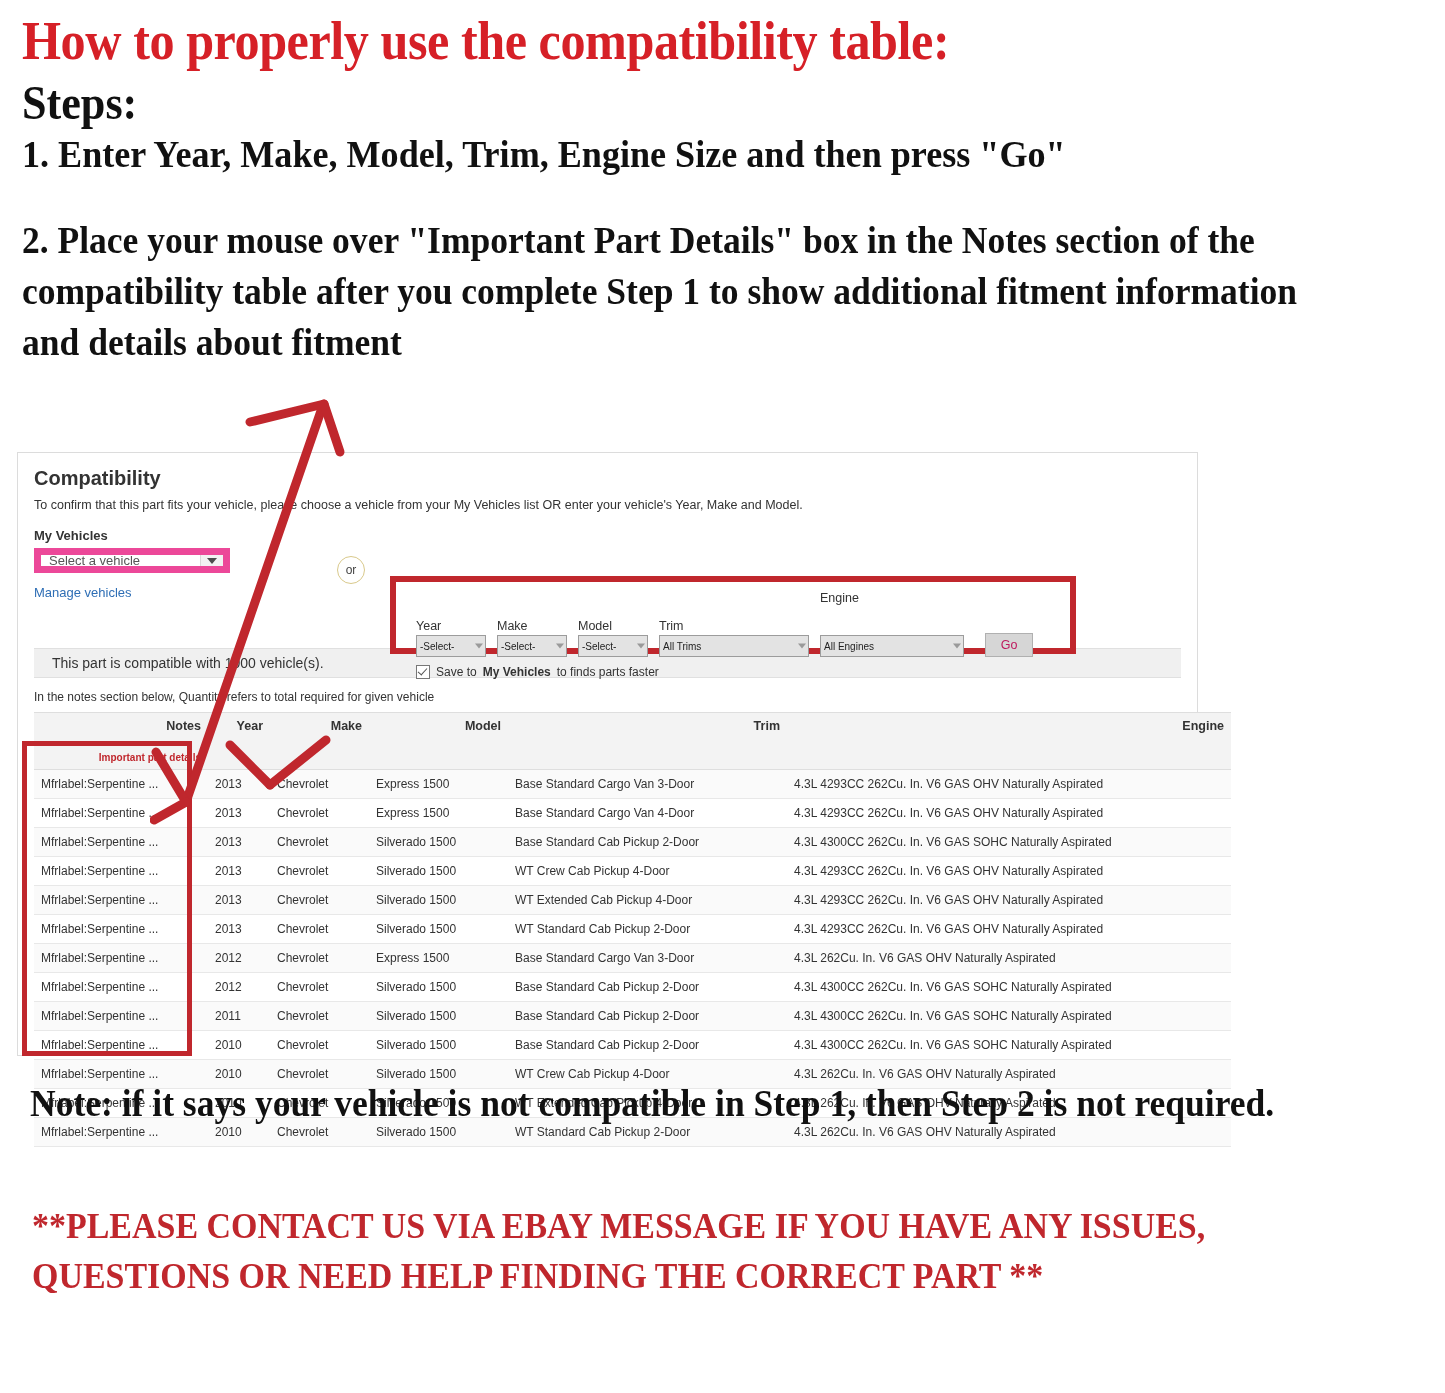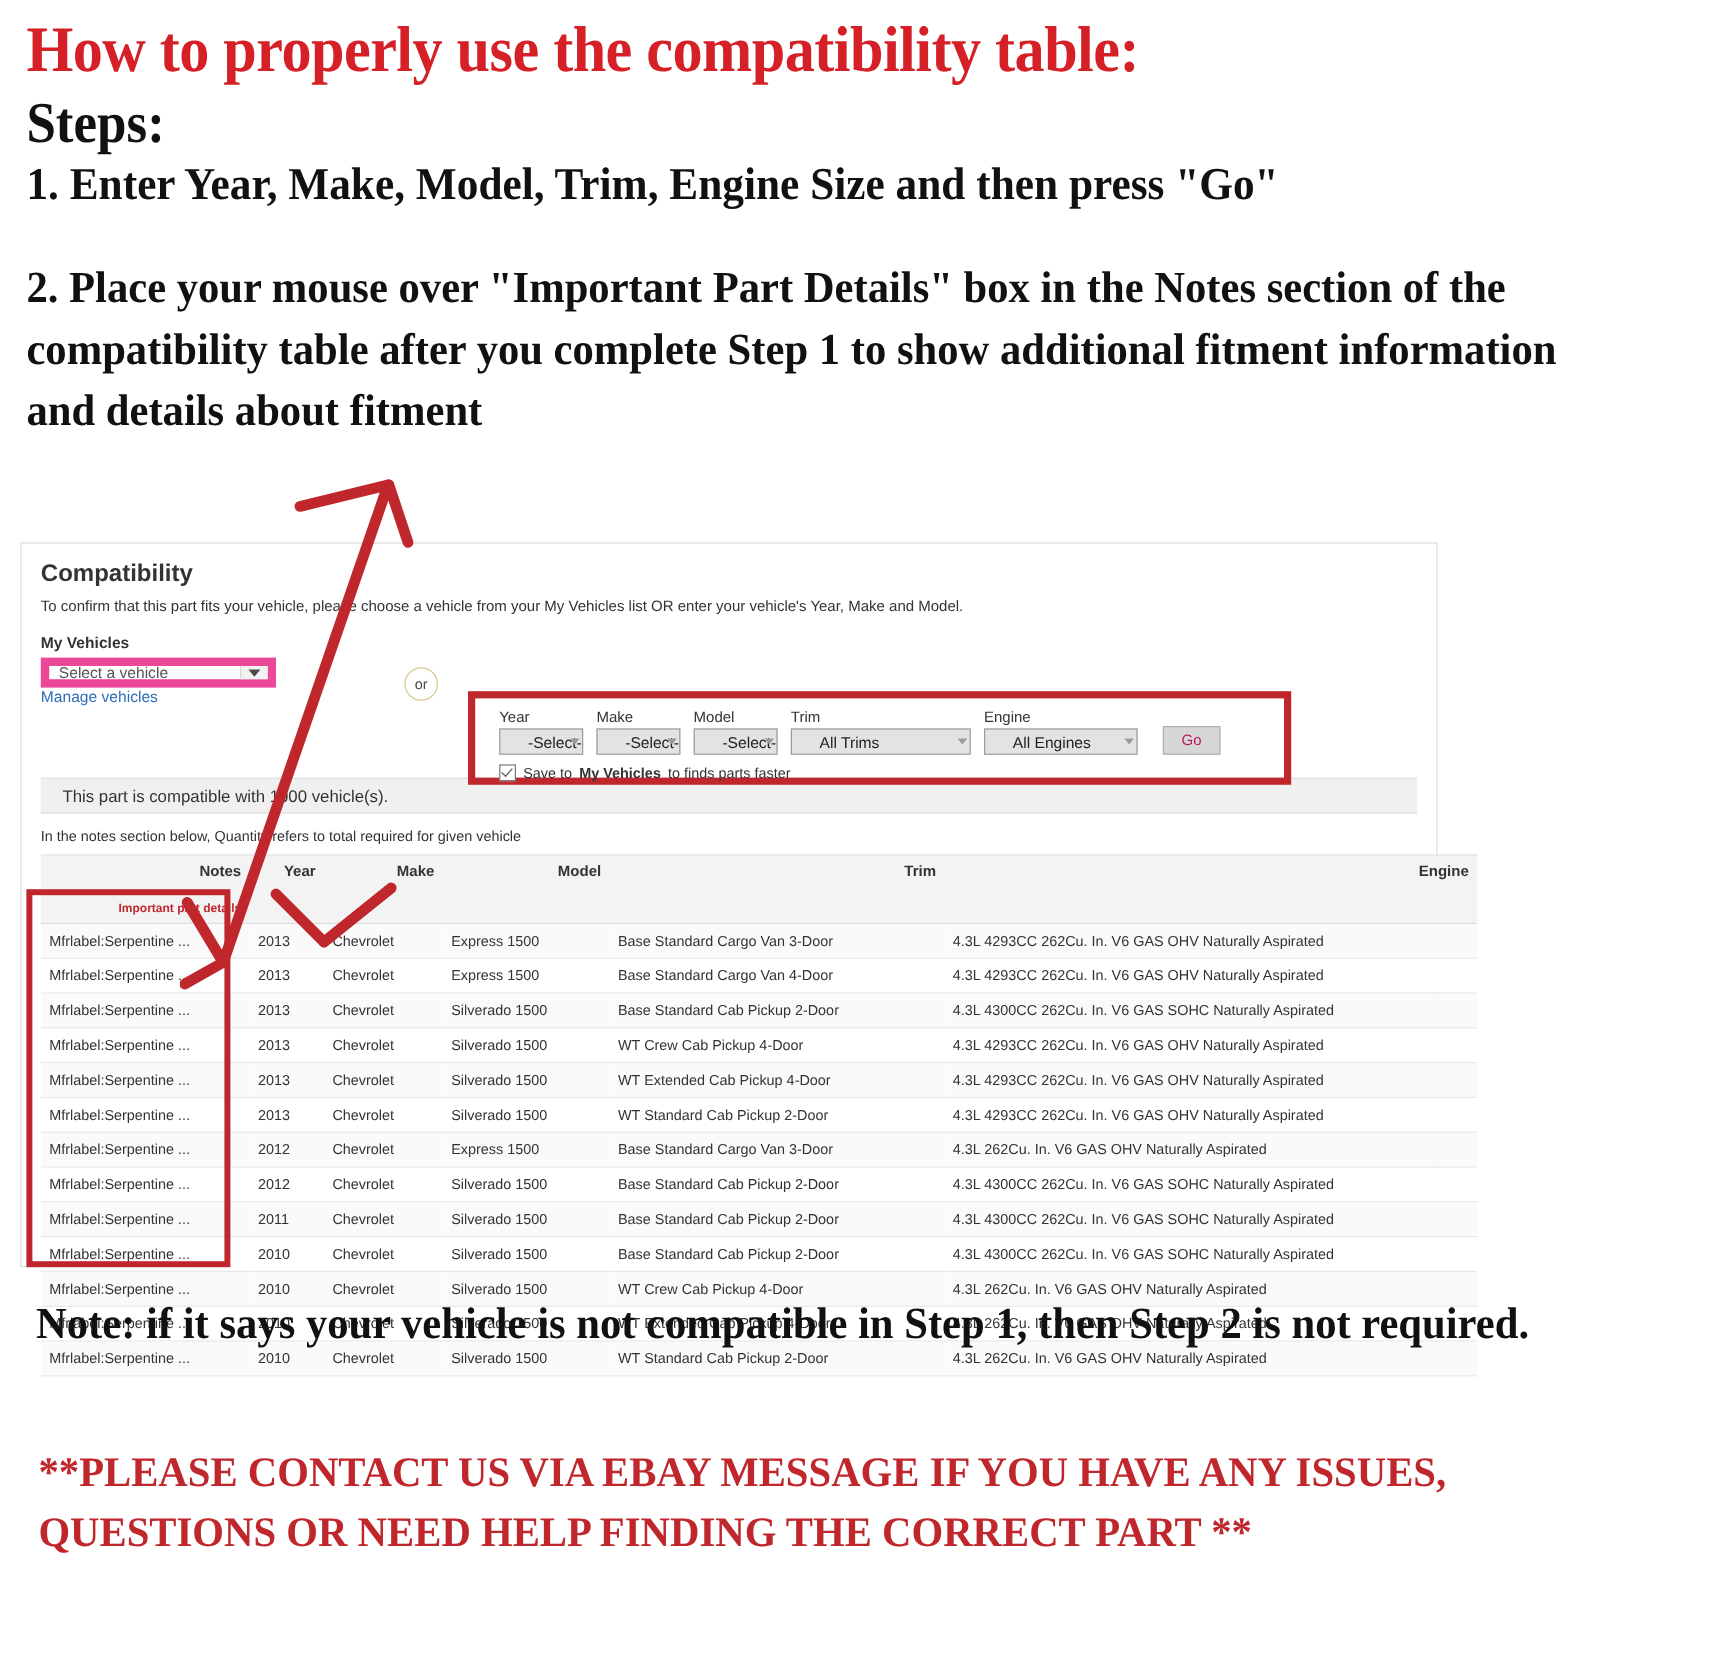--- a/index.html
+++ b/index.html
@@ -135,20 +135,21 @@
   }
   .caret-tri {
     width: 0; height: 0;
     border-left: 5px solid transparent;
     border-right: 5px solid transparent;
     border-top: 6px solid #4c4c4c;
   }
   .manage-link {
     font-size: 13px;
     color: #2e6eb5;
+    margin-top: 12px;
     cursor: pointer;
   }
 
   .or-divider {
     position: absolute;
     left: 296px;
     top: -4px;
     width: 42px;
     height: 92px;
     display: flex;
@@ -199,38 +200,38 @@
     color: #333333;
     margin-bottom: 2px;
   }
   .sel {
     height: 22px;
     background: #e3e3e3;
     border: 1px solid #9c9c9c;
     box-sizing: border-box;
     display: flex;
     align-items: center;
-    font-size: 13px;
+    font-size: 10px;
     color: #222222;
-    padding-left: 23px;
+    padding-left: 3px;
     position: relative;
   }
   .sel .arw {
     position: absolute;
     right: 2px;
     top: 50%;
     transform: translateY(-50%);
     width: 0; height: 0;
     border-left: 4px solid transparent;
     border-right: 4px solid transparent;
     border-top: 5px solid #9a9a9a;
   }
   .sel-sm { width: 70px; }
   .sel-md { width: 150px; }
-  .sel-lg { width: 128px; }
+  .sel-lg { width: 144px; margin-top: 28px; }
   .go-btn {
     width: 46px;
     height: 22px;
     background: #d6d6d6;
     border: 1px solid #b0b0b0;
     font-size: 12.5px;
     color: #be185d;
     display: flex;
     align-items: center;
     justify-content: center;

